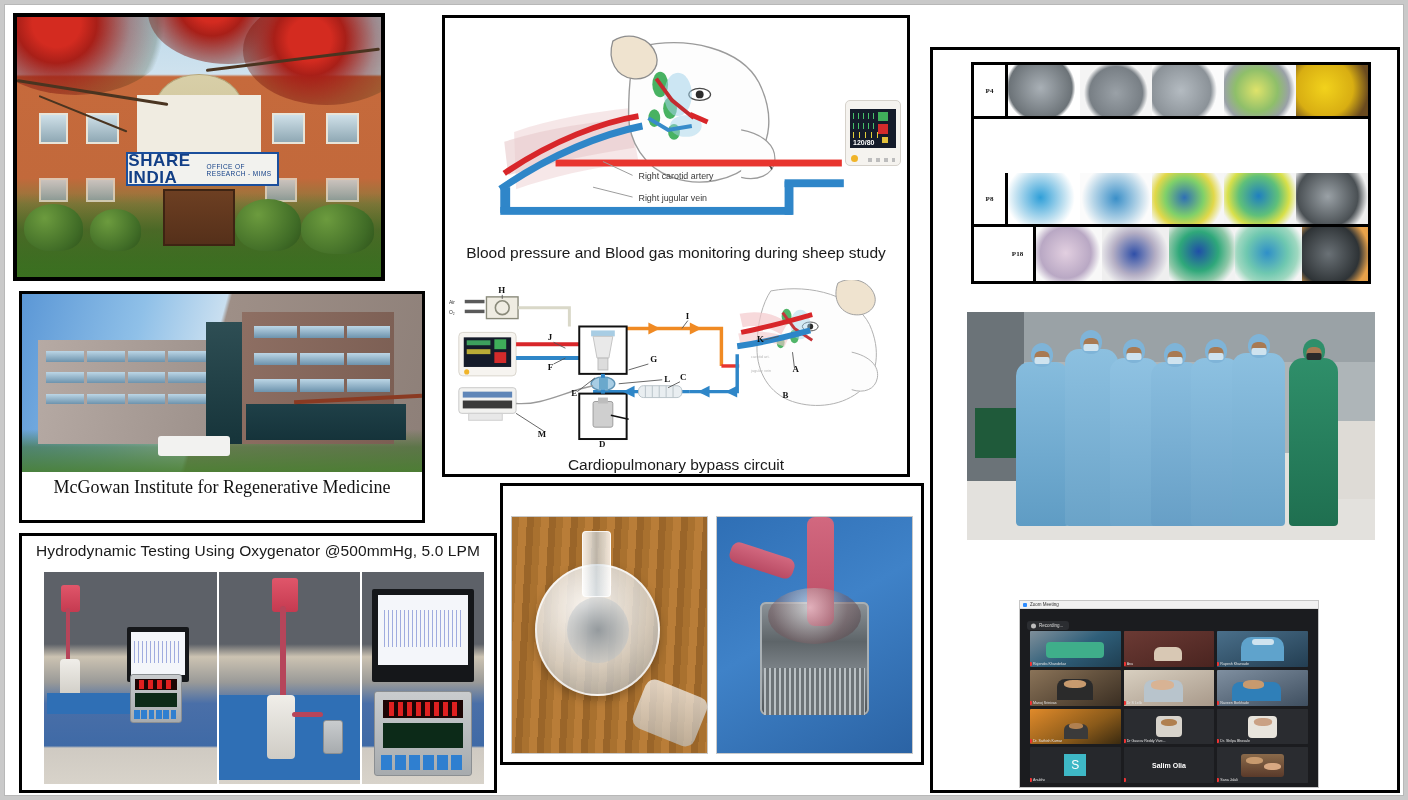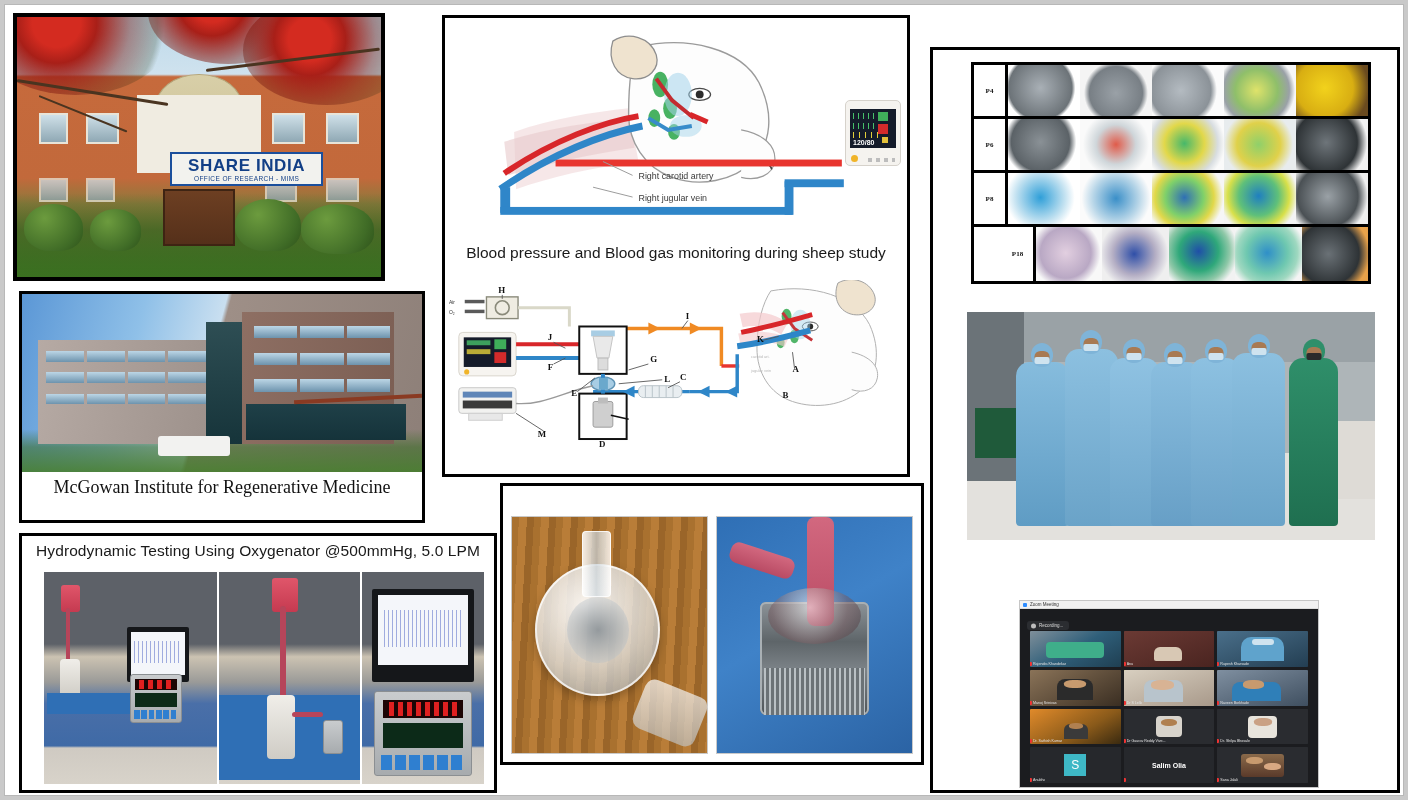--- a/index.html
+++ b/index.html
@@ -34,21 +34,21 @@
   .tree {
     position:absolute; border-radius:50%;
     background: radial-gradient(circle at 40% 40%, #d42b20 0 18%, #a81f18 30%, rgba(120,30,20,.45) 55%, rgba(50,60,25,.25) 75%, transparent 80%);
     filter: blur(.4px);
   }
   .branch { position:absolute; background:#4a3420; border-radius:3px; transform-origin: left center;}
   .bldwin { position:absolute; background: linear-gradient(#cfe0e8,#8fa8b4); border:2px solid #e8e4d8;}
   #share-sign {
     position:absolute; left:30%; top:52%; width:42%; height:13%;
     background:#f2f2ee; border:2px solid #1b4f9c;
-    display:flex; flex-direction:column; align-items:center; justify-content:center;margin-left:44px;
+    display:flex; flex-direction:row; align-items:center; justify-content:center;
   }
   #share-sign .l1 { color:#123f86; font-weight:bold; font-size:17px; letter-spacing:.6px; line-height:1;}
   #share-sign .l2 { color:#123f86; font-size:6.5px; letter-spacing:.4px; margin-top:1px;}
   #share-door { position:absolute; left:40%; top:66%; width:20%; height:22%;
      background: linear-gradient(#6d3f22,#55301a); border:2px solid #3e2413;}
   .bush { position:absolute; border-radius:50% 50% 40% 45%; background: radial-gradient(circle at 35% 30%, #6c9b3e, #3f6b26 70%, #2d5019); }
   #share-arch { position:absolute; left:38%; top:22%; width:24%; height:34%;
      background: linear-gradient(#d8cfa8,#cbbf94); border-radius:50% 50% 0 0 / 38% 38% 0 0; border:1px solid #b5a87c;}
   #share-whitewall{ position:absolute; left:33%; top:30%; width:34%; height:30%; background:#f0ece1;}
 
@@ -462,20 +462,21 @@
           <line x1="238" y1="102" x2="226" y2="108"></line>
           <line x1="322" y1="60" x2="338" y2="56"></line>
           <line x1="354" y1="88" x2="352" y2="72"></line>
         </g>
 
         <text x="310" y="78" font-family="Liberation Sans, sans-serif" font-size="4" fill="#b9b9b9">carotid art.</text>
         <text x="310" y="92" font-family="Liberation Sans, sans-serif" font-size="4" fill="#b9b9b9">jugular vein</text>
       </svg>
     </div>
 
+    <div class="cap" id="cpb-cap">Cardiopulmonary bypass circuit</div>
   </div>
 
   <div class="panel" id="p-inj">
     <div id="inj-photos">
       <div id="inj-left">
         <div class="pumphousing"></div>
         <div class="impeller"></div>
         <div class="pumpneck"></div>
         <div class="pumpoutlet"></div>
       </div>
@@ -495,30 +496,20 @@
       <div class="pg-row" style="top:0%;">
         <div class="pg-lbl">P4</div>
         <div class="pg-cells">
           <div class="pg-cell" style="background:radial-gradient(circle at 45% 45%, #a9b0b6, #6c7378 65%, #ffffff 72%);"></div>
           <div class="pg-cell" style="background:radial-gradient(circle at 50% 55%, #9aa1a7, #787f85 58%, #f4f4f4 70%);"></div>
           <div class="pg-cell" style="background:radial-gradient(circle at 40% 50%, #b4bbc1, #8b9298 60%, #fbfbfb 72%);"></div>
           <div class="pg-cell" style="background:radial-gradient(circle at 45% 50%, #dfe36a, #8fbf6a 45%, #9aa1a7 70%, #f6f6f6 82%);"></div>
           <div class="pg-cell" style="background:radial-gradient(circle at 40% 45%, #f2d21c, #d8ae12 55%, #6a4a1f 85%);"></div>
         </div>
       </div>
-      <div class="pg-row" style="top:25%;">
-        <div class="pg-lbl">P6</div>
-        <div class="pg-cells">
-          <div class="pg-cell" style="background:radial-gradient(circle at 45% 45%, #8a9196, #5b6267 60%, #ffffff 74%);"></div>
-          <div class="pg-cell" style="background:radial-gradient(circle at 50% 50%, #e05b4a, #cfd6da 45%, #fafafa 75%);"></div>
-          <div class="pg-cell" style="background:radial-gradient(circle at 45% 48%, #47b86a, #e2d84a 42%, #d8dde0 70%, #fafafa 85%);"></div>
-          <div class="pg-cell" style="background:radial-gradient(circle at 48% 50%, #8fd06a, #e0d14a 48%, #e8ecee 76%);"></div>
-          <div class="pg-cell" style="background:radial-gradient(circle at 42% 46%, #6e757a, #2e3336 62%, #f2f2f2 82%);"></div>
-        </div>
-      </div>
       <div class="pg-row" style="top:50%;">
         <div class="pg-lbl">P8</div>
         <div class="pg-cells">
           <div class="pg-cell" style="background:radial-gradient(circle at 45% 48%, #2f9fd8, #bfe0f0 50%, #ffffff 72%);"></div>
           <div class="pg-cell" style="background:radial-gradient(circle at 50% 50%, #3a8fc8, #b8d6e8 52%, #fbfbfb 78%);"></div>
           <div class="pg-cell" style="background:radial-gradient(circle at 45% 48%, #2f6fb5, #7fd06a 40%, #e2d84a 62%, #f6f6f6 82%);"></div>
           <div class="pg-cell" style="background:radial-gradient(circle at 48% 45%, #1f7fc0, #5fc07a 42%, #d8e04a 66%, #f4f4f4 84%);"></div>
           <div class="pg-cell" style="background:radial-gradient(circle at 44% 46%, #9aa1a6, #4a5054 62%, #efefef 82%);"></div>
         </div>
       </div>

